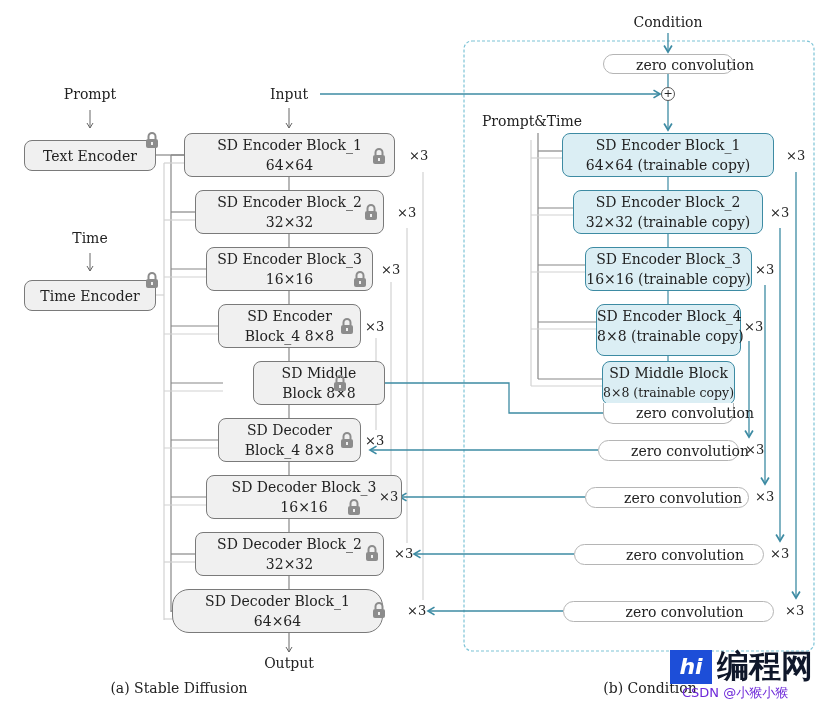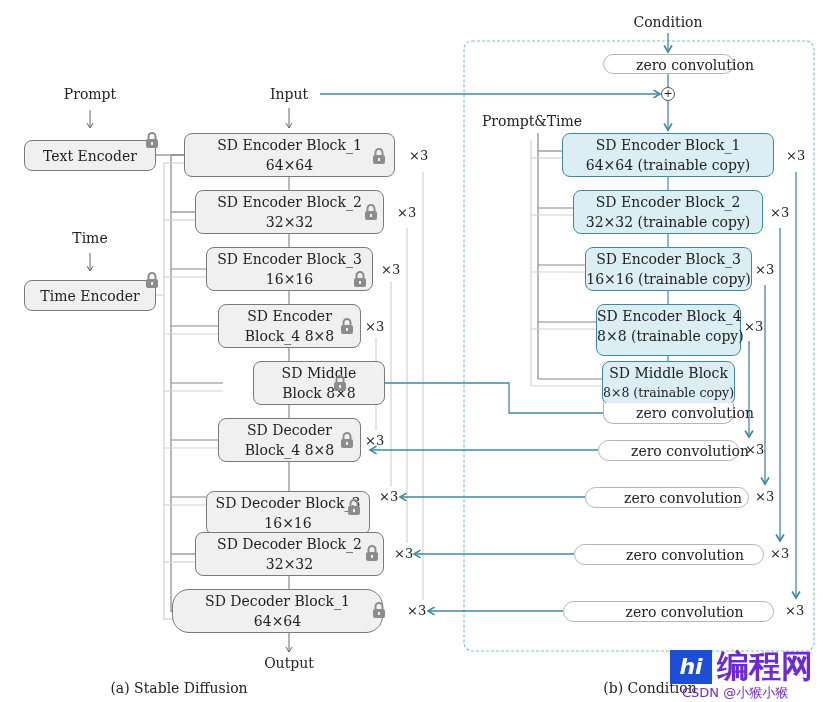--- a/index.html
+++ b/index.html
@@ -181,21 +181,21 @@
       <div class="box" style="left: 218px; top: 418px; width: 143px; height: 44px;">
         <span class="l1">SD Decoder</span>
         <span class="l2">Block_4 8×8</span>
       </div>
       <svg class="lock" viewBox="0 0 14 16" style="left: 340px; top: 432px;">
         <path d="M3.5,7 V4.5 a3.5,3.5 0 0 1 7,0 V7" fill="none" stroke="#8c8c8c" stroke-width="2"></path>
         <rect x="1" y="7" width="12" height="9" rx="2" fill="#8c8c8c"></rect>
         <rect x="6" y="10" width="2" height="3" fill="#f0f0f0"></rect>
       </svg>
       <div class="x3" style="left: 365px; top: 433px;">×3</div>
-      <div class="box" style="left: 206px; top: 491px; width: 164px; height: 44px;">
+      <div class="box" style="left: 206px; top: 475px; width: 196px; height: 44px;">
         <span class="l1">SD Decoder Block_3</span>
         <span class="l2">16×16</span>
       </div>
       <svg class="lock" viewBox="0 0 14 16" style="left: 347px; top: 499px;">
         <path d="M3.5,7 V4.5 a3.5,3.5 0 0 1 7,0 V7" fill="none" stroke="#8c8c8c" stroke-width="2"></path>
         <rect x="1" y="7" width="12" height="9" rx="2" fill="#8c8c8c"></rect>
         <rect x="6" y="10" width="2" height="3" fill="#f0f0f0"></rect>
       </svg>
       <div class="x3" style="left: 379px; top: 489px;">×3</div>
       <div class="box" style="left: 195px; top: 532px; width: 189px; height: 44px;">
@@ -271,16 +271,16 @@
         <span class="l1">zero convolution</span>
       </div>
       <div class="x3" style="left: 785px; top: 603px;">×3</div>
     </div>
 
   <div class="cap" style="left:179px;top:680px">(a) Stable Diffusion</div>
   <div class="cap" style="left:650px;top:680px">(b) Condition</div>
 
   <div class="wm">
     <div style="position:absolute;left:0;top:0;width:42px;height:34px;background:#1d4ed8;color:#fff;font-style:italic;font-weight:bold;font-size:22px;text-align:center;line-height:34px;font-family:'DejaVu Sans',sans-serif">hi</div>
-    <div style="position:absolute;left:47px;top:-2px;font-size:32px;font-weight:bold;color:#6d28d9;font-family:'DejaVu Sans',sans-serif;white-space:nowrap;line-height:36px">编程网</div>
+    <div style="position:absolute;left:47px;top:-2px;font-size:32px;font-weight:bold;color:#0f172a;font-family:'DejaVu Sans',sans-serif;white-space:nowrap;line-height:36px">编程网</div>
     <div style="position:absolute;left:12px;top:34px;font-size:13px;color:#6d28d9;font-family:'DejaVu Sans',sans-serif;white-space:nowrap">CSDN @小猴小猴</div>
   </div>
 </div>
 
 </body></html>

